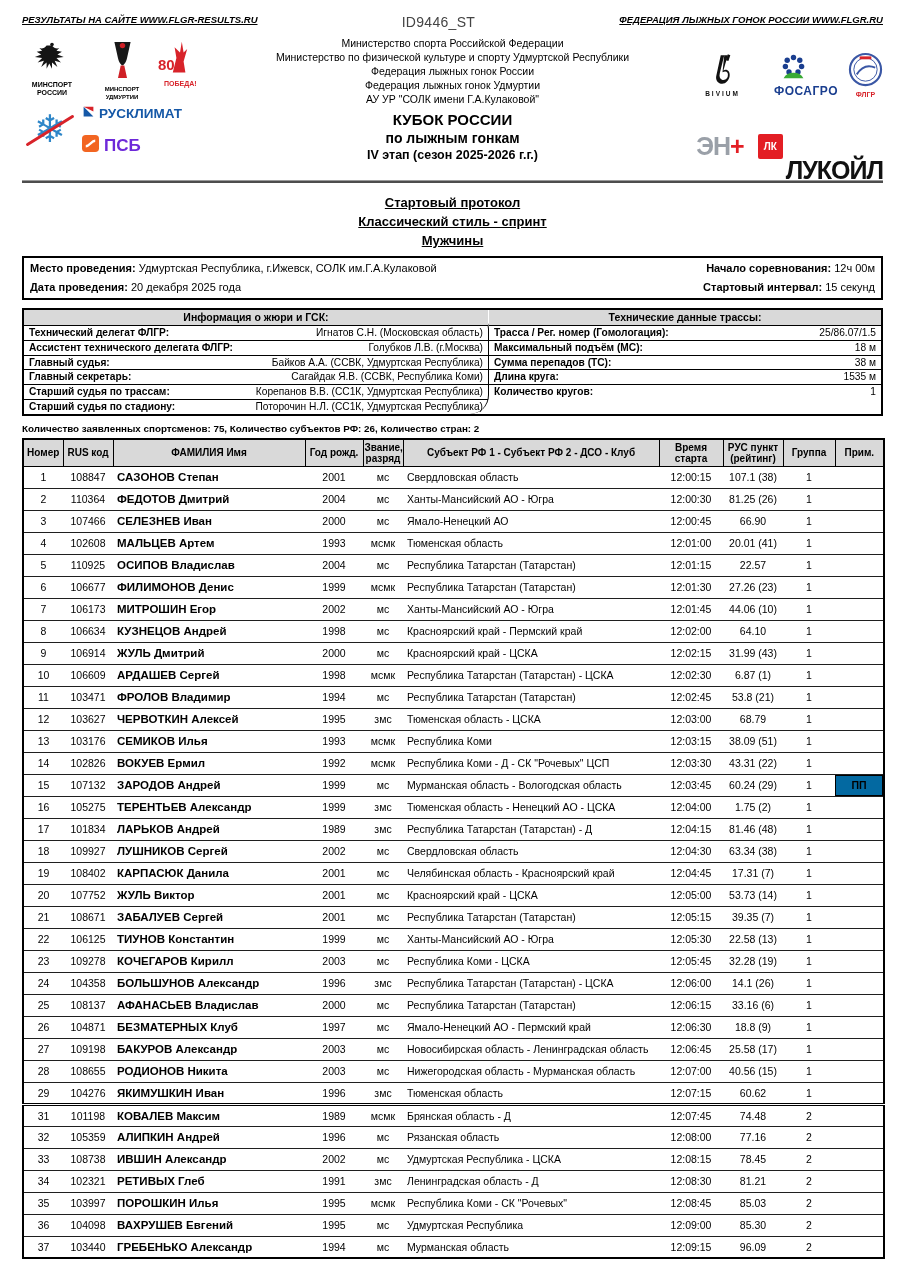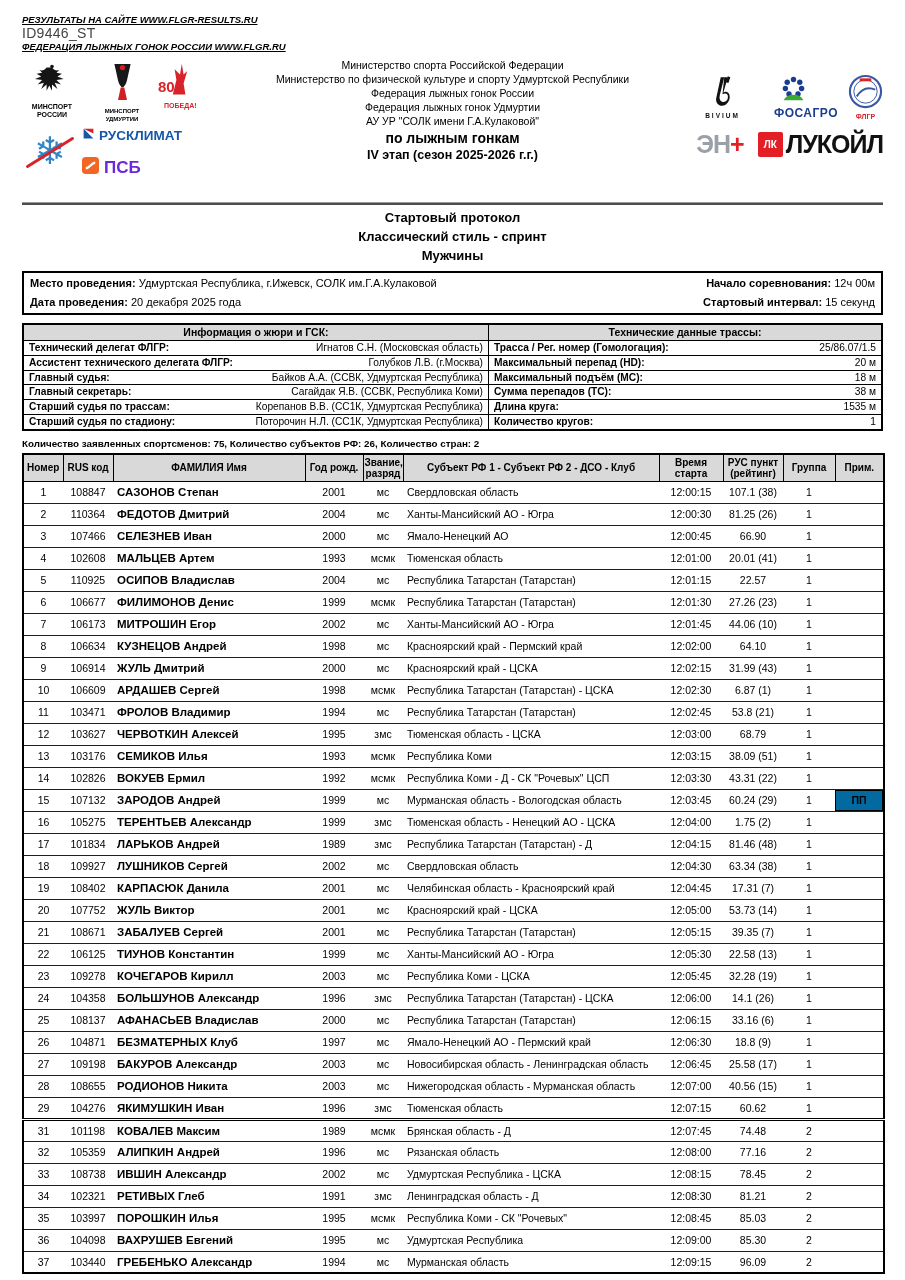--- a/index.html
+++ b/index.html
@@ -1,21 +1,21 @@
 <!DOCTYPE html>
 <html><head>
 <meta charset="utf-8">
 <style>
   * { margin:0; padding:0; box-sizing:border-box; }
   html,body { background:#fff; }
   body { width:905px; font-family:"Liberation Sans", sans-serif; color:#000; }
   .page { width:905px; height:1280px; padding:14px 22px 0; position:relative; overflow:hidden; background:#fff; }
 
   
-  .topbar { display:flex; justify-content:space-between; align-items:flex-start;flex-direction:column; }
+  .topbar { display:flex; justify-content:space-between; align-items:flex-start; }
   .toplink { font-size:9.5px; font-weight:bold; font-style:italic; text-decoration:underline; color:#000; }
   .doc-id { font-size:14px; color:#444; letter-spacing:.3px; }
 
   
   .header { position:relative; height:142px; margin-top:6px; }
   .header-center { width:500px; margin:0 auto; text-align:center; }
   .org-lines div { font-size:10.5px; line-height:14px; }
   .title1 { font-size:15px; font-weight:bold; margin-top:5px; }
   .title2 { font-size:14px; font-weight:bold; margin-top:2px; }
   .title3 { font-size:12.5px; font-weight:bold; margin-top:2px; }
@@ -38,35 +38,35 @@
 
   .rrow1 { display:flex; justify-content:flex-end; align-items:center; gap:10px; }
   .bivium-label { font-size:6.5px; font-weight:bold; letter-spacing:2px; color:#111; }
   .phosagro-label { font-size:12px; font-weight:bold; color:#1a3e8f; letter-spacing:.5px;margin-left:24px; }
   .flgr-label { font-size:7px; font-weight:bold; color:#d8232a; }
   .rrow2 { display:flex; justify-content:flex-end; align-items:center; gap:14px; margin-top:10px; }
   .enplus { font-size:25px; font-weight:bold; color:#9aa0a8; letter-spacing:-1px; }
   .enplus .plus { color:#e31e24; }
   .lukoil { display:flex; align-items:center; gap:3px;justify-content:flex-end; }
   .lukoil-icon { width:25px; height:25px; background:#e31e24; border-radius:2px; color:#fff; font-size:10px; font-weight:bold; display:flex; align-items:center; justify-content:center; }
-  .lukoil-label { font-size:25px; font-weight:bold; letter-spacing:-1px; color:#111; }
+  .lukoil-label { font-size:25px; font-weight:bold; letter-spacing:-1px; color:#111;margin-top:48px; }
 
   .rule { height:3px; background:#4d4d4d; border-top:1px solid #9a9a9a; margin-top:2px; }
 
-  .subtitles { text-align:center; padding:3px 0 6px; }
+  .subtitles { text-align:center; padding:10px 0 6px;text-decoration:underline; }
   .subtitles div { font-size:13px; font-weight:bold; line-height:19px; }
 
   
   .venue { border:2px solid #000; padding:1px 6px; }
   .vrow { display:flex; justify-content:space-between; font-size:11px; line-height:19px; }
   .vlabel { font-weight:bold; }
 
   
   .jury { border:2px solid #000; margin-top:8px; display:grid; grid-template-columns:465px 1fr; }
-  .jcol-left { border-right:1.5px solid #000; }
+  .jcol-left { border-right:1.5px solid #000;border-radius:19px; }
   .jheader { background:#d9d9d9; font-size:10.5px; font-weight:bold; text-align:center; line-height:15px; border-bottom:1.2px solid #000; }
   .jrow { display:flex; justify-content:space-between; padding:0 5px; font-size:10.2px; line-height:13.8px; border-bottom:1.2px solid #000; }
   .jcol .jrow:last-child { border-bottom:none; }
   .jlabel { font-weight:bold; white-space:nowrap; }
   .jvalue { text-align:right; }
 
   .summary { font-size:9.8px; font-weight:bold; margin:7px 0 4px; }
 
   
   table { width:861px; border-collapse:collapse; border:2px solid #000; table-layout:fixed; }
@@ -139,20 +139,21 @@
     </div>
 
     <div class="header-center">
       <div class="org-lines">
           <div>Министерство спорта Российской Федерации</div>
           <div>Министерство по физической культуре и спорту Удмуртской Республики</div>
           <div>Федерация лыжных гонок России</div>
           <div>Федерация лыжных гонок Удмуртии</div>
           <div>АУ УР "СОЛК имени Г.А.Кулаковой"</div>
         </div>
+      <div class="title1">КУБОК РОССИИ</div>
       <div class="title2">по лыжным гонкам</div>
       <div class="title3">IV этап (сезон 2025-2026 г.г.)</div>
     </div>
 
     <div class="logos-right">
       <div class="rrow1">
         <div class="logo">
           <span><svg viewBox="0 0 26 36" width="23" height="33">
                 <path fill="#111" d="M15 2h4l-5 17c4-2 8 1 7 7-1 5-5 9-10 8-4-1-6-5-5-9L11 2h4L10 22c-1 4 0 7 3 8 3 0 6-2 6-5 1-4-2-6-6-4z"></path>
                 <rect x="18" y="1" width="3" height="7" fill="#111" transform="rotate(18 19 4)"></rect>
@@ -244,24 +245,20 @@
             <span class="jvalue">Поторочин Н.Л. (СС1К, Удмуртская Республика)</span>
           </div>
         </div>
     </div>
     <div class="jcol">
       <div class="jheader">Технические данные трассы:</div>
       <div>
           <div class="jrow">
             <span class="jlabel">Трасса / Рег. номер (Гомологация):</span>
             <span class="jvalue">25/86.07/1.5</span>
-          </div>
-          <div class="jrow">
-            <span class="jlabel">Максимальный перепад (HD):</span>
-            <span class="jvalue">20 м</span>
           </div>
           <div class="jrow">
             <span class="jlabel">Максимальный подъём (МС):</span>
             <span class="jvalue">18 м</span>
           </div>
           <div class="jrow">
             <span class="jlabel">Сумма перепадов (ТС):</span>
             <span class="jvalue">38 м</span>
           </div>
           <div class="jrow">

